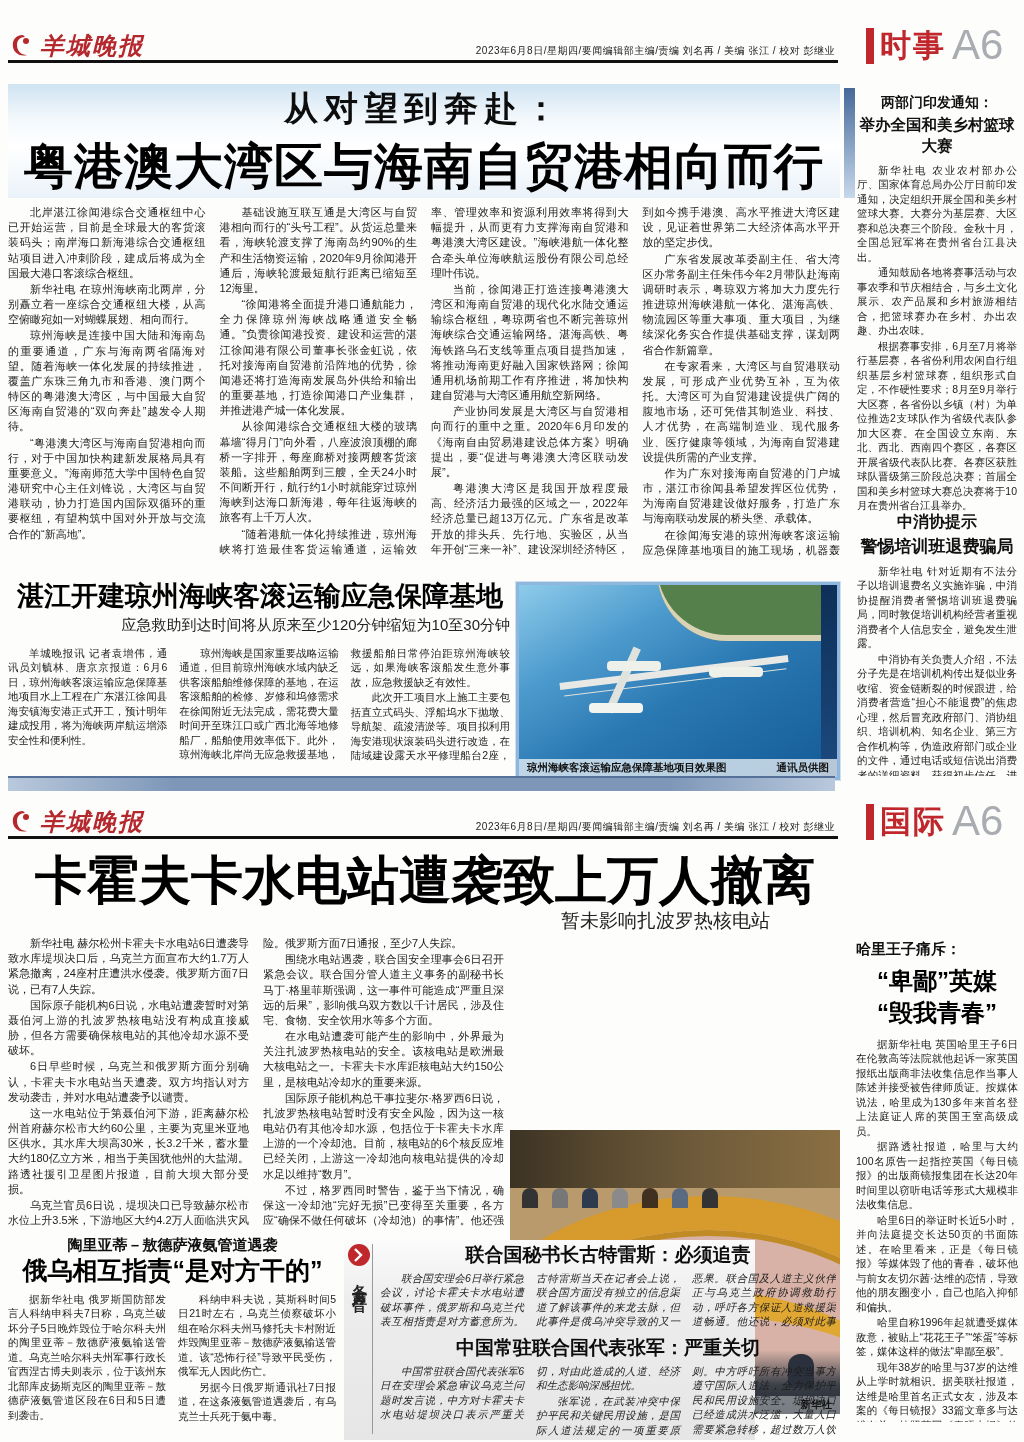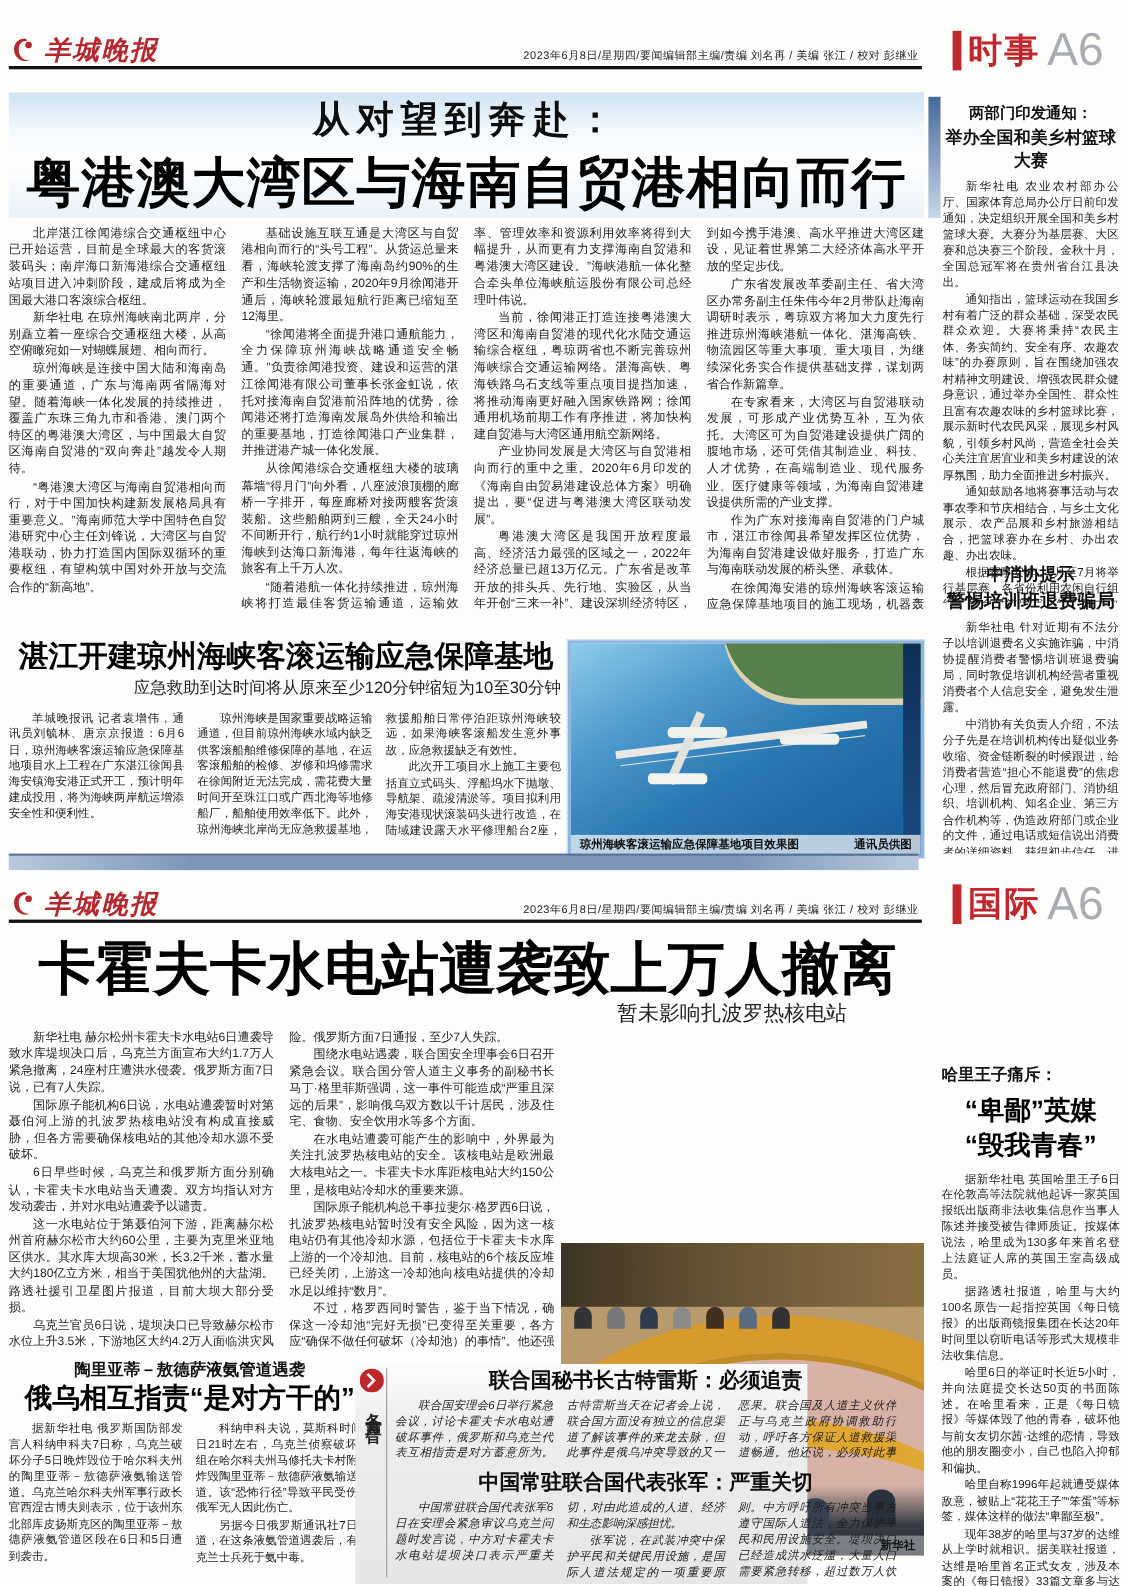--- a/index.html
+++ b/index.html
@@ -71,21 +71,20 @@
     <p>在专家看来，大湾区与自贸港联动发展，可形成产业优势互补，互为依托。大湾区可为自贸港建设提供广阔的腹地市场，还可凭借其制造业、科技、人才优势，在高端制造业、现代服务业、医疗健康等领域，为海南自贸港建设提供所需的产业支撑。</p>
     <p>作为广东对接海南自贸港的门户城市，湛江市徐闻县希望发挥区位优势，为海南自贸港建设做好服务，打造广东与海南联动发展的桥头堡、承载体。</p>
     <p>在徐闻海安港的琼州海峡客滚运输应急保障基地项目的施工现场，机器轰鸣，几台工程机械正紧张作业，挖土打桩、平整场地。去年底，琼州海峡客滚运输应急保障基地等徐闻县“与海南相向而行”的4个重大项目集中开工，投资总额52.88亿元。同时，徐闻县航空产业项目（海南）等10个项目集中签约，计划总投资96.17亿元。</p>
   </div>
 
 <div class="abs" style="left:857px;top:94px;width:160px;">
   <div class="kicker" style="font-size:14px;">两部门印发通知：</div>
   <div class="kicker" style="font-size:15.5px;margin:3px 0 6px;">举办全国和美乡村篮球大赛</div>
   <div class="bodytext" style="font-size:10.5px;height:385px;">
       <p>新华社电 农业农村部办公厅、国家体育总局办公厅日前印发通知，决定组织开展全国和美乡村篮球大赛。大赛分为基层赛、大区赛和总决赛三个阶段。金秋十月，全国总冠军将在贵州省台江县决出。</p>
-      <p>通知指出，篮球运动在我国乡村有着广泛的群众基础，深受农民群众欢迎。大赛将秉持“农民主体、务实简约、安全有序、农趣农味”的办赛原则，旨在围绕加强农村精神文明建设、增强农民群众健身意识，通过举办全国性、群众性且富有农趣农味的乡村篮球比赛，展示新时代农民风采，展现乡村风貌，引领乡村风尚，营造全社会关心关注宜居宜业和美乡村建设的浓厚氛围，助力全面推进乡村振兴。</p>
       <p>通知鼓励各地将赛事活动与农事农季和节庆相结合，与乡土文化展示、农产品展和乡村旅游相结合，把篮球赛办在乡村、办出农趣、办出农味。</p>
       <p>根据赛事安排，6月至7月将举行基层赛，各省份利用农闲自行组织基层乡村篮球赛，组织形式自定，不作硬性要求；8月至9月举行大区赛，各省份以乡镇（村）为单位推选2支球队作为省级代表队参加大区赛。在全国设立东南、东北、西北、西南四个赛区，各赛区开展省级代表队比赛。各赛区获胜球队晋级第三阶段总决赛；首届全国和美乡村篮球大赛总决赛将于10月在贵州省台江县举办。</p>
     </div>
 </div>
 
 <div class="abs" style="left:857px;top:512px;width:160px;">
   <div class="kicker" style="font-size:16px;">中消协提示</div>
   <div class="kicker" style="font-size:17px;margin:2px 0 6px;">警惕培训班退费骗局</div>
   <div class="bodytext" style="font-size:10.5px;height:212px;">
       <p>新华社电 针对近期有不法分子以培训退费名义实施诈骗，中消协提醒消费者警惕培训班退费骗局，同时敦促培训机构经营者重视消费者个人信息安全，避免发生泄露。</p>
@@ -167,21 +166,21 @@
 </div>
 
 <div class="abs kicker" style="left:10px;top:1236px;width:325px;font-size:15px;">陶里亚蒂－敖德萨液氨管道遇袭</div>
 <div class="abs mega" style="left:6px;top:1254px;width:333px;font-size:25px;">俄乌相互指责“是对方干的”</div>
 <div class="abs bodytext" style="left:8px;top:1292px;width:328px;height:146px;column-count:2;column-gap:12px;font-size:10.5px;">
     <p>据新华社电 俄罗斯国防部发言人科纳申科夫7日称，乌克兰破坏分子5日晚炸毁位于哈尔科夫州的陶里亚蒂－敖德萨液氨输送管道。乌克兰哈尔科夫州军事行政长官西涅古博夫则表示，位于该州东北部库皮扬斯克区的陶里亚蒂－敖德萨液氨管道区段在6日和5日遭到袭击。</p>
     <p>科纳申科夫说，莫斯科时间5日21时左右，乌克兰侦察破坏小组在哈尔科夫州马修托夫卡村附近炸毁陶里亚蒂－敖德萨液氨输送管道。该“恐怖行径”导致平民受伤，俄军无人因此伤亡。</p>
     <p>另据今日俄罗斯通讯社7日报道，在这条液氨管道遇袭后，有乌克兰士兵死于氨中毒。</p>
   </div>
 
-<div class="abs" style="left:323px;top:1240px;width:411px;height:200px;background:linear-gradient(180deg,#fbfbfb 0%,#ededed 30%,#e6e6e6 100%);">
+<div class="abs" style="left:344px;top:1240px;width:411px;height:200px;background:linear-gradient(180deg,#fbfbfb 0%,#ededed 30%,#e6e6e6 100%);">
   <div class="abs" style="left:2px;top:4px;width:26px;height:190px;border-right:1px solid #999;display:flex;flex-direction:column;align-items:center;gap:6px;">
     <svg width="22" height="22" viewBox="0 0 22 22">
         <circle cx="11" cy="11" r="11" fill="#c0272d"></circle>
         <path d="M7 5 L13 11 L7 17" stroke="#fff" stroke-width="2.4" fill="none"></path>
       </svg>
     <span class="vlabel">各方声音</span>
   </div>
   <div class="abs" style="left:36px;top:2px;width:456px;height:196px;overflow:hidden;">
     <div class="voices-title">联合国秘书长古特雷斯：必须追责</div>
     <div class="bodytext kai" style="height:58px;column-count:3;column-gap:12px;font-size:10.5px;margin-top:3px;">
@@ -189,21 +188,21 @@
       </div>
     <div class="voices-title" style="margin-top:6px;">中国常驻联合国代表张军：严重关切</div>
     <div class="bodytext kai" style="height:86px;column-count:3;column-gap:12px;font-size:10.5px;margin-top:3px;">
         <p>中国常驻联合国代表张军6日在安理会紧急审议乌克兰问题时发言说，中方对卡霍夫卡水电站堤坝决口表示严重关切，对由此造成的人道、经济和生态影响深感担忧。</p>
         <p>张军说，在武装冲突中保护平民和关键民用设施，是国际人道法规定的一项重要原则。中方呼吁所有冲突当事方遵守国际人道法，全力保护平民和民用设施安全。堤坝决口已经造成洪水泛滥，大量人口需要紧急转移，超过数万人饮水可能面临困难。中方支持联合国同有关人道组织积极行动，为人员转移和后续救助全力提供协助。</p>
       </div>
   </div>
 </div>
 
 <div class="abs" style="left:856px;top:940px;width:162px;">
-  <div style="font-size:15px;font-weight:bold;color:#111;margin-top:28px;">哈里王子痛斥：</div>
+  <div style="font-size:15px;font-weight:bold;color:#111;">哈里王子痛斥：</div>
   <div class="mega" style="font-size:24px;margin-top:6px;">“卑鄙”英媒</div>
   <div class="mega" style="font-size:24px;">“毁我青春”</div>
   <div class="bodytext" style="font-size:10.5px;height:385px;margin-top:8px;">
       <p>据新华社电 英国哈里王子6日在伦敦高等法院就他起诉一家英国报纸出版商非法收集信息作当事人陈述并接受被告律师质证。按媒体说法，哈里成为130多年来首名登上法庭证人席的英国王室高级成员。</p>
       <p>据路透社报道，哈里与大约100名原告一起指控英国《每日镜报》的出版商镜报集团在长达20年时间里以窃听电话等形式大规模非法收集信息。</p>
       <p>哈里6日的举证时长近5小时，并向法庭提交长达50页的书面陈述。在哈里看来，正是《每日镜报》等媒体毁了他的青春，破坏他与前女友切尔茜·达维的恋情，导致他的朋友圈变小，自己也陷入抑郁和偏执。</p>
       <p>哈里自称1996年起就遭受媒体敌意，被贴上“花花王子”“笨蛋”等标签，媒体这样的做法“卑鄙至极”。</p>
       <p>现年38岁的哈里与37岁的达维从上学时就相识。据美联社报道，达维是哈里首名正式女友，涉及本案的《每日镜报》33篇文章多与达维有关。按照英国《泰晤士报》的说法，哈里认定，媒体的干预导致达维最终认定“王室生活不适合她”，这给当时的哈里造成“难以置信”的困扰。</p>
     </div>
 </div>

